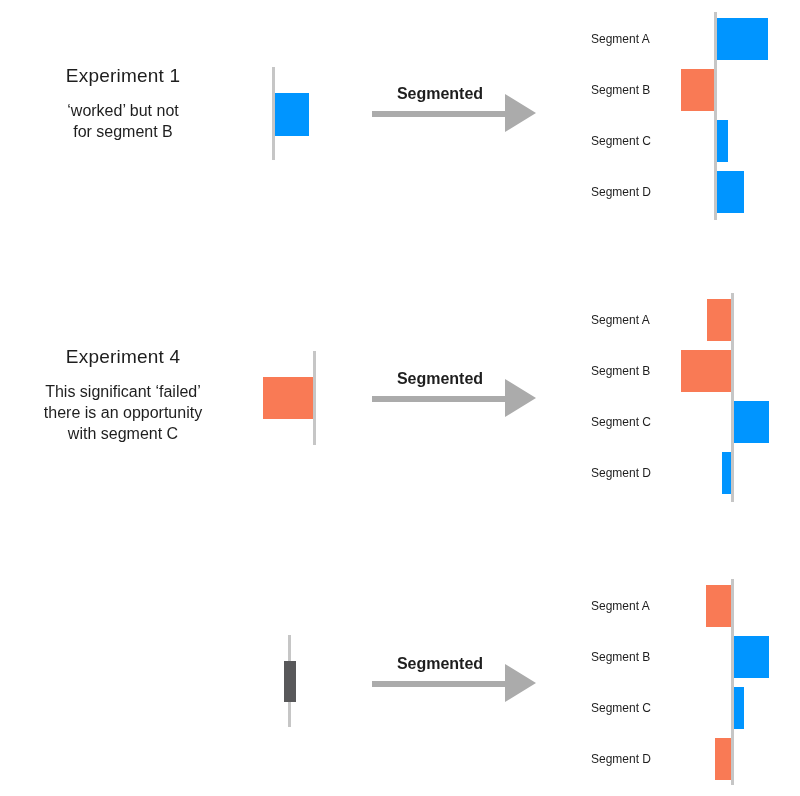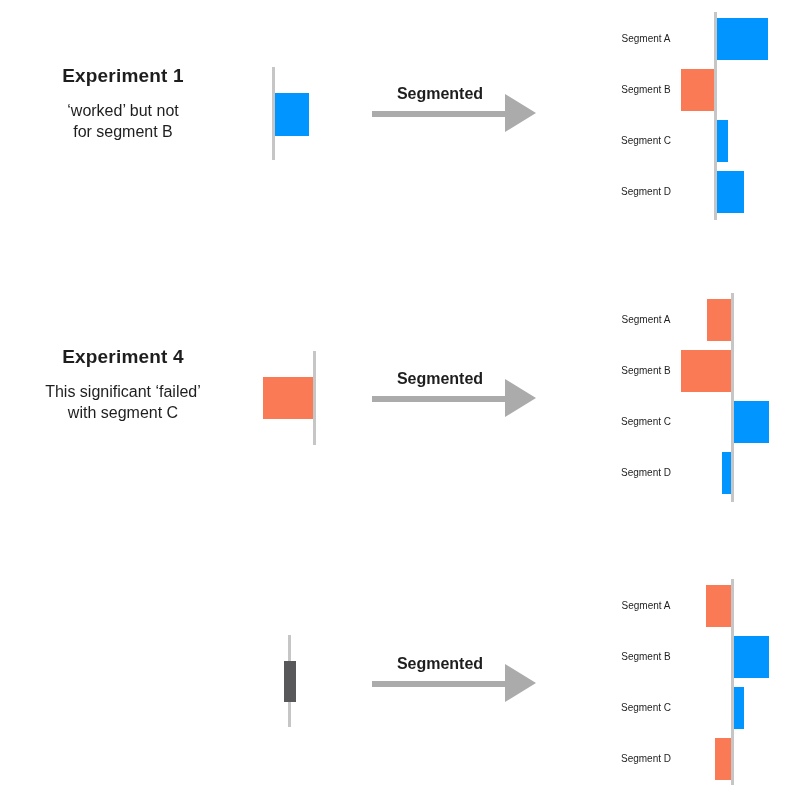--- a/index.html
+++ b/index.html
@@ -8,40 +8,40 @@
     width:800px;height:796px;
     background:#ffffff;
     font-family:"Liberation Sans", sans-serif;
     color:var(--text,#1e1e1e);
     overflow:hidden;
   }
   .textblock{
     position:absolute;left:3px;width:240px;text-align:center;
   }
   .exp-title{
-    font-size:19px;font-weight:700;line-height:20px;margin-bottom:14px;
+    font-size:19px;font-weight:400;line-height:20px;margin-bottom:14px;
     letter-spacing:0.2px;
   }
   .exp-desc{font-size:16px;line-height:21px;}
   .arrow-label{
     position:absolute;left:372px;width:136px;text-align:center;
     font-size:16px;font-weight:700;line-height:18px;
   }
   .arrow-shaft{
     position:absolute;left:372px;width:134px;height:6px;
     background:var(--arrow,#ababab);
   }
   .arrow-head{
     position:absolute;left:505px;width:0;height:0;
     border-top:19px solid transparent;
     border-bottom:19px solid transparent;
     border-left:31px solid var(--arrow,#ababab);
   }
   .seg-label{
-    position:absolute;font-size:10px;line-height:18px;white-space:nowrap;text-align:center;
+    position:absolute;font-size:12px;line-height:18px;white-space:nowrap;
   }
 </style>
 </head>
 <body>
 
 <div id="canvas">
 
   <div class="textblock" style="top:66px">
     <div class="exp-title">Experiment 1</div>
     <div class="exp-desc">
@@ -51,20 +51,21 @@
   </div>
 
   <div class="arrow-label" style="top:85px">Segmented</div>
   <div class="arrow-shaft" style="top:111px"></div>
   <div class="arrow-head" style="top:94px"></div>
 
   <div class="textblock" style="top:347px">
     <div class="exp-title">Experiment 4</div>
     <div class="exp-desc">
       <div>This significant ‘failed’</div>
+      <div>there is an opportunity</div>
       <div>with segment C</div>
     </div>
   </div>
 
   <div class="arrow-label" style="top:370px">Segmented</div>
   <div class="arrow-shaft" style="top:396px"></div>
   <div class="arrow-head" style="top:379px"></div>
 
 
   <div class="arrow-label" style="top:655px">Segmented</div>

